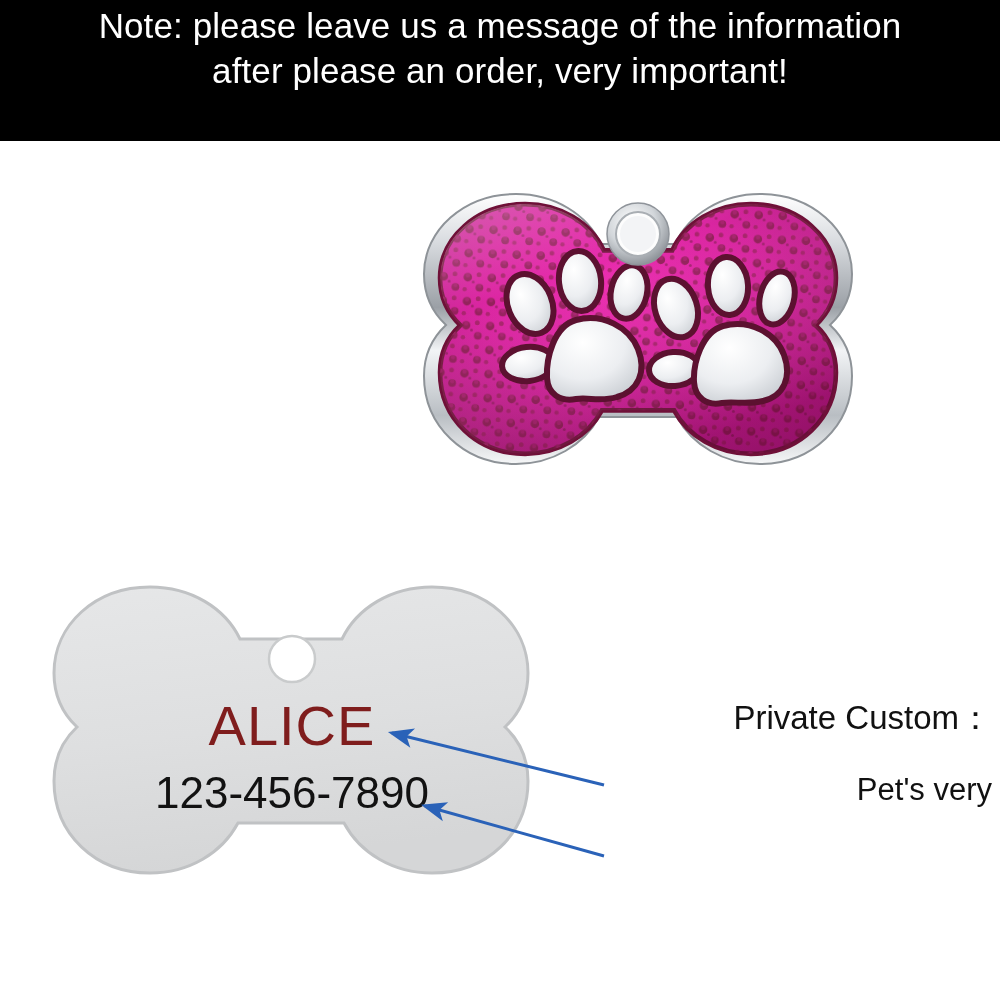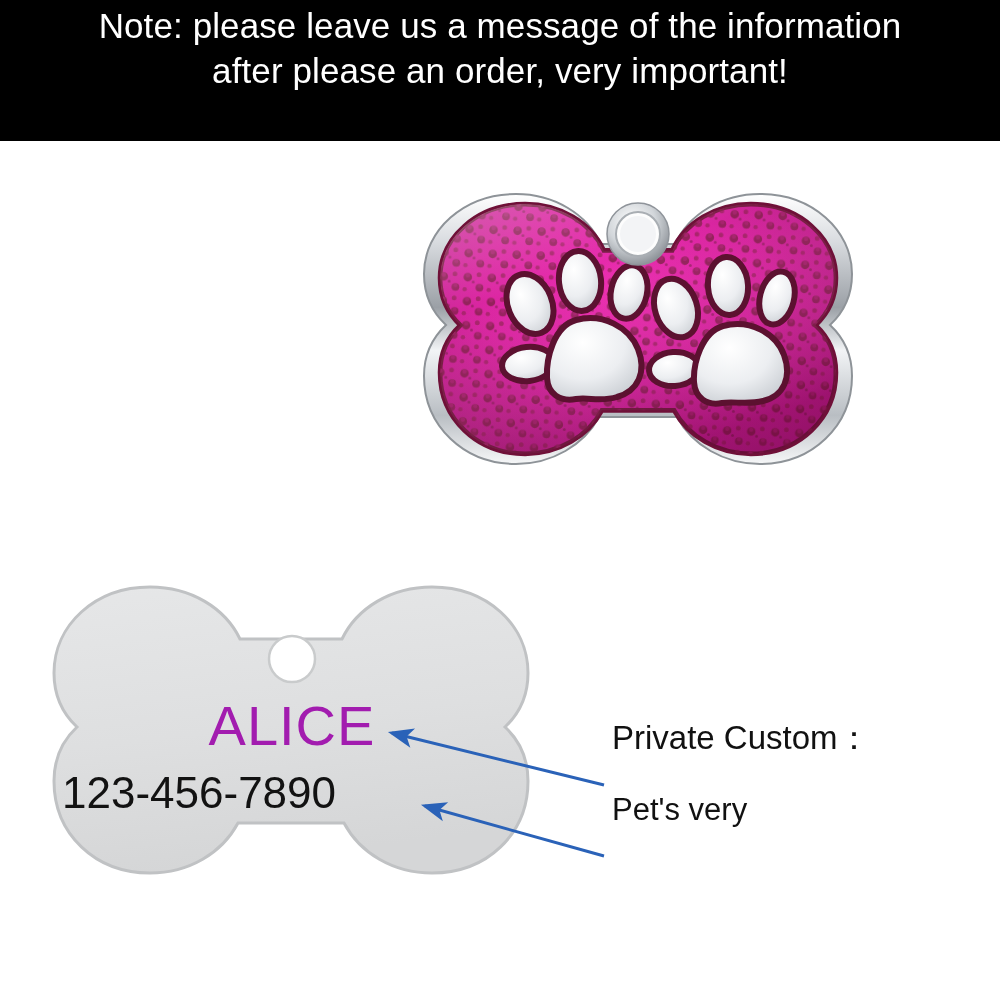--- a/index.html
+++ b/index.html
@@ -66,43 +66,45 @@
   .tag-svg { display: block; width: 100%; height: 100%; overflow: visible; }
 
   
   .engrave-name {
     position: absolute;
     left: 0;
     top: 120px;
     width: 460px;
     text-align: center;
     font-size: 56px;
-    color: #a21caf;
+    color: #7f1d1d;
     letter-spacing: 1px;
     font-weight: 400;
     line-height: 1;
   }
   .engrave-phone {
     position: absolute;
     left: 0;
     top: 193px;
     width: 460px;
+    text-align: center;
     font-size: 44px;
     color: #121212;
     letter-spacing: 0px;
     font-weight: 400;
     line-height: 1;
   }
 
   
   .callouts {
     position: absolute;
     left: 612px;
-    top: 580px;   
+    top: 560px;   
     width: 380px;
+    text-align: right;
   }
   .callout-title {
     font-size: 33px;
     color: #111111;
     line-height: 1;
     margin: 0 0 40px 0;
     white-space: nowrap;
   }
   .callout-item {
     font-size: 31px;

